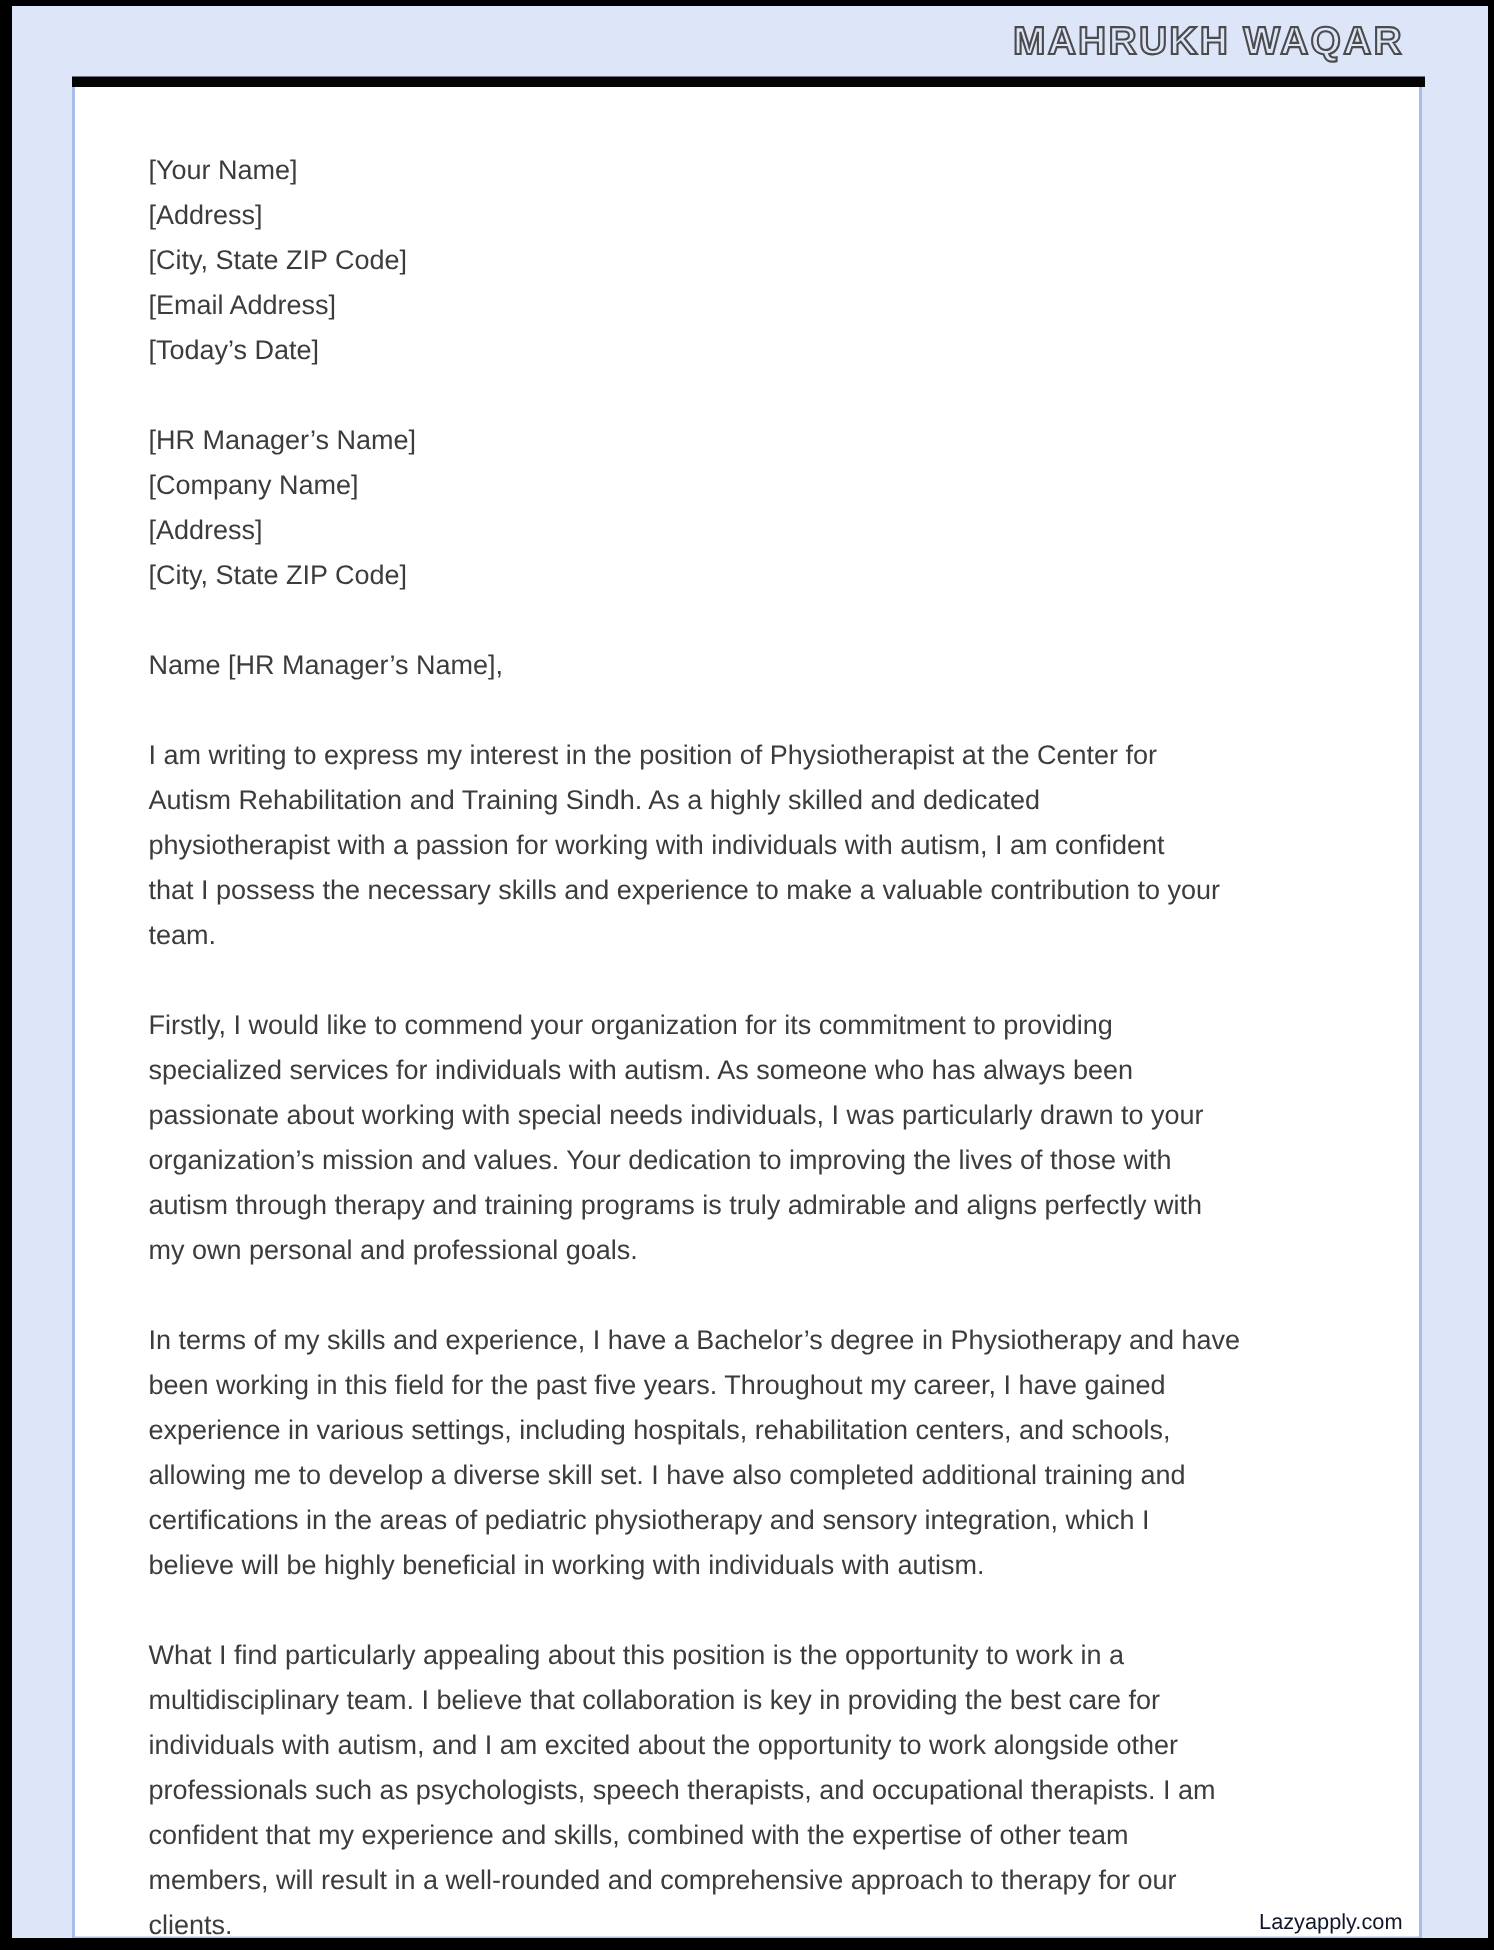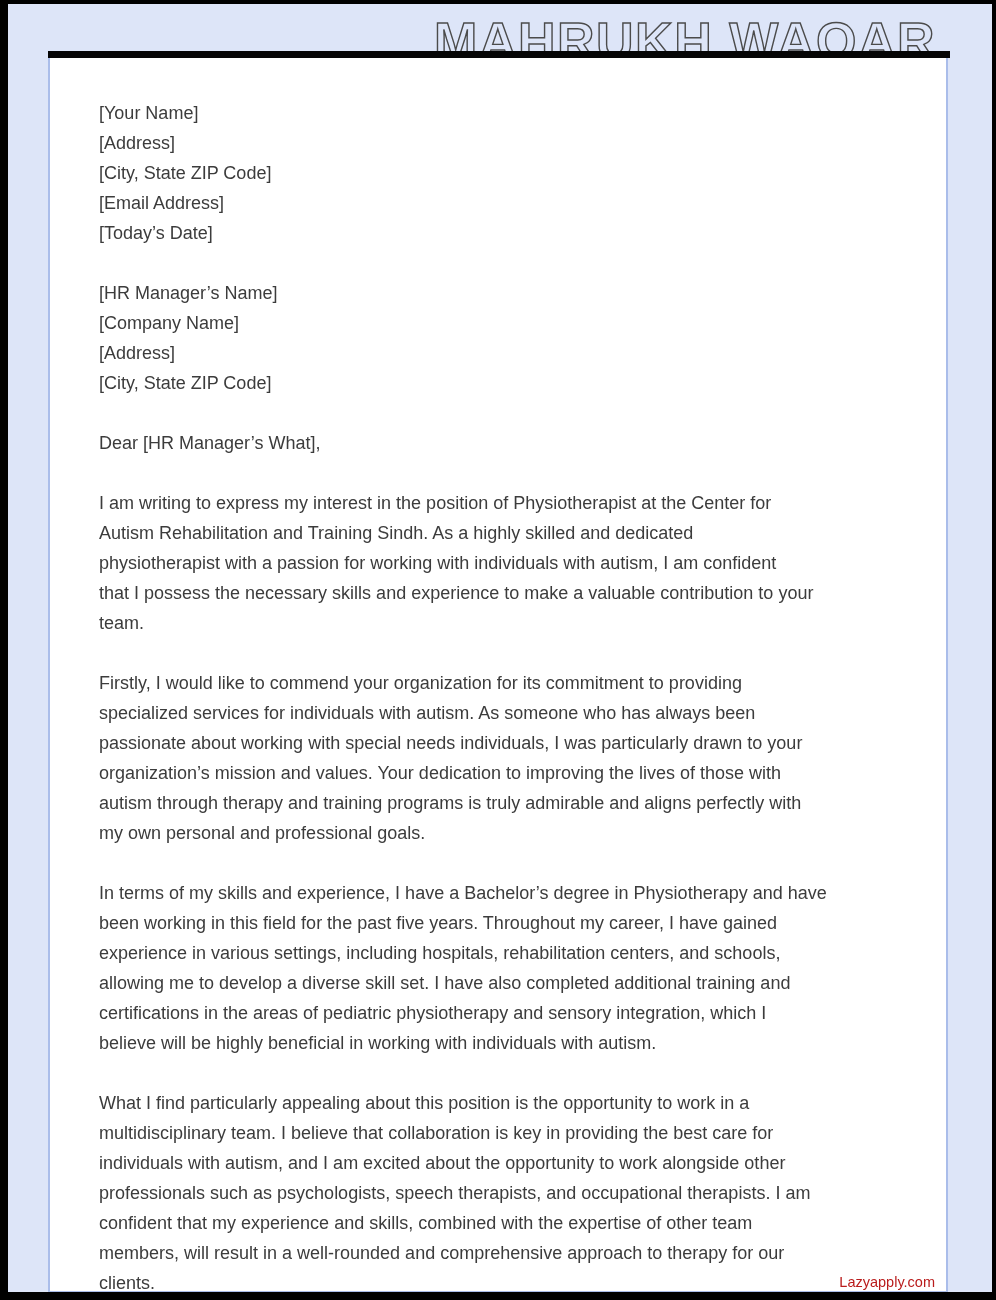--- a/index.html
+++ b/index.html
@@ -13,21 +13,21 @@
     background: #dde5f8;
     border-style: solid;
     border-color: #000;
     border-width: 4px 4px 8px 8px; 
     overflow: hidden;
   }
   .letterhead-name {
     position: absolute;
     top: 9px;
     right: 56px;
-    font-size: 52px;
+    font-size: 26px;
     font-weight: 700;
     letter-spacing: 1.5px;
     line-height: 1.1;
     color: #555;
     white-space: nowrap;
   }
   @supports ((-webkit-text-stroke: 1px black)) {
     .letterhead-name {
       color: transparent;
       -webkit-text-stroke: 1.4px #4b4b4b;
@@ -60,21 +60,21 @@
     line-height: 30px;
     color: #3c3c3c;
     margin-bottom: 30px;
   }
   .watermark {
     position: absolute;
     right: 11px;
     bottom: 1px;
     font-size: 14.5px;
     line-height: 16px;
-    color: #b91c1c;
+    color: #0f172a;
     background: transparent;
     white-space: nowrap;
   }
 </style>
 </head>
 <body>
 
 <div class="frame">
 
   <div class="letterhead-name">MAHRUKH WAQAR</div>
@@ -89,21 +89,21 @@
 [Address]
 [City, State ZIP Code]
 [Email Address]
 [Today’s Date]</div>
 
       <div class="block">[HR Manager’s Name]
 [Company Name]
 [Address]
 [City, State ZIP Code]</div>
 
-      <div class="block">Dear [HR Manager’s What],</div>
+      <div class="block">Name [HR Manager’s Name],</div>
 
       <div class="block">I am writing to express my interest in the position of Physiotherapist at the Center for
 Autism Rehabilitation and Training Sindh. As a highly skilled and dedicated
 physiotherapist with a passion for working with individuals with autism, I am confident
 that I possess the necessary skills and experience to make a valuable contribution to your
 team.</div>
 
       <div class="block">Firstly, I would like to commend your organization for its commitment to providing
 specialized services for individuals with autism. As someone who has always been
 passionate about working with special needs individuals, I was particularly drawn to your

